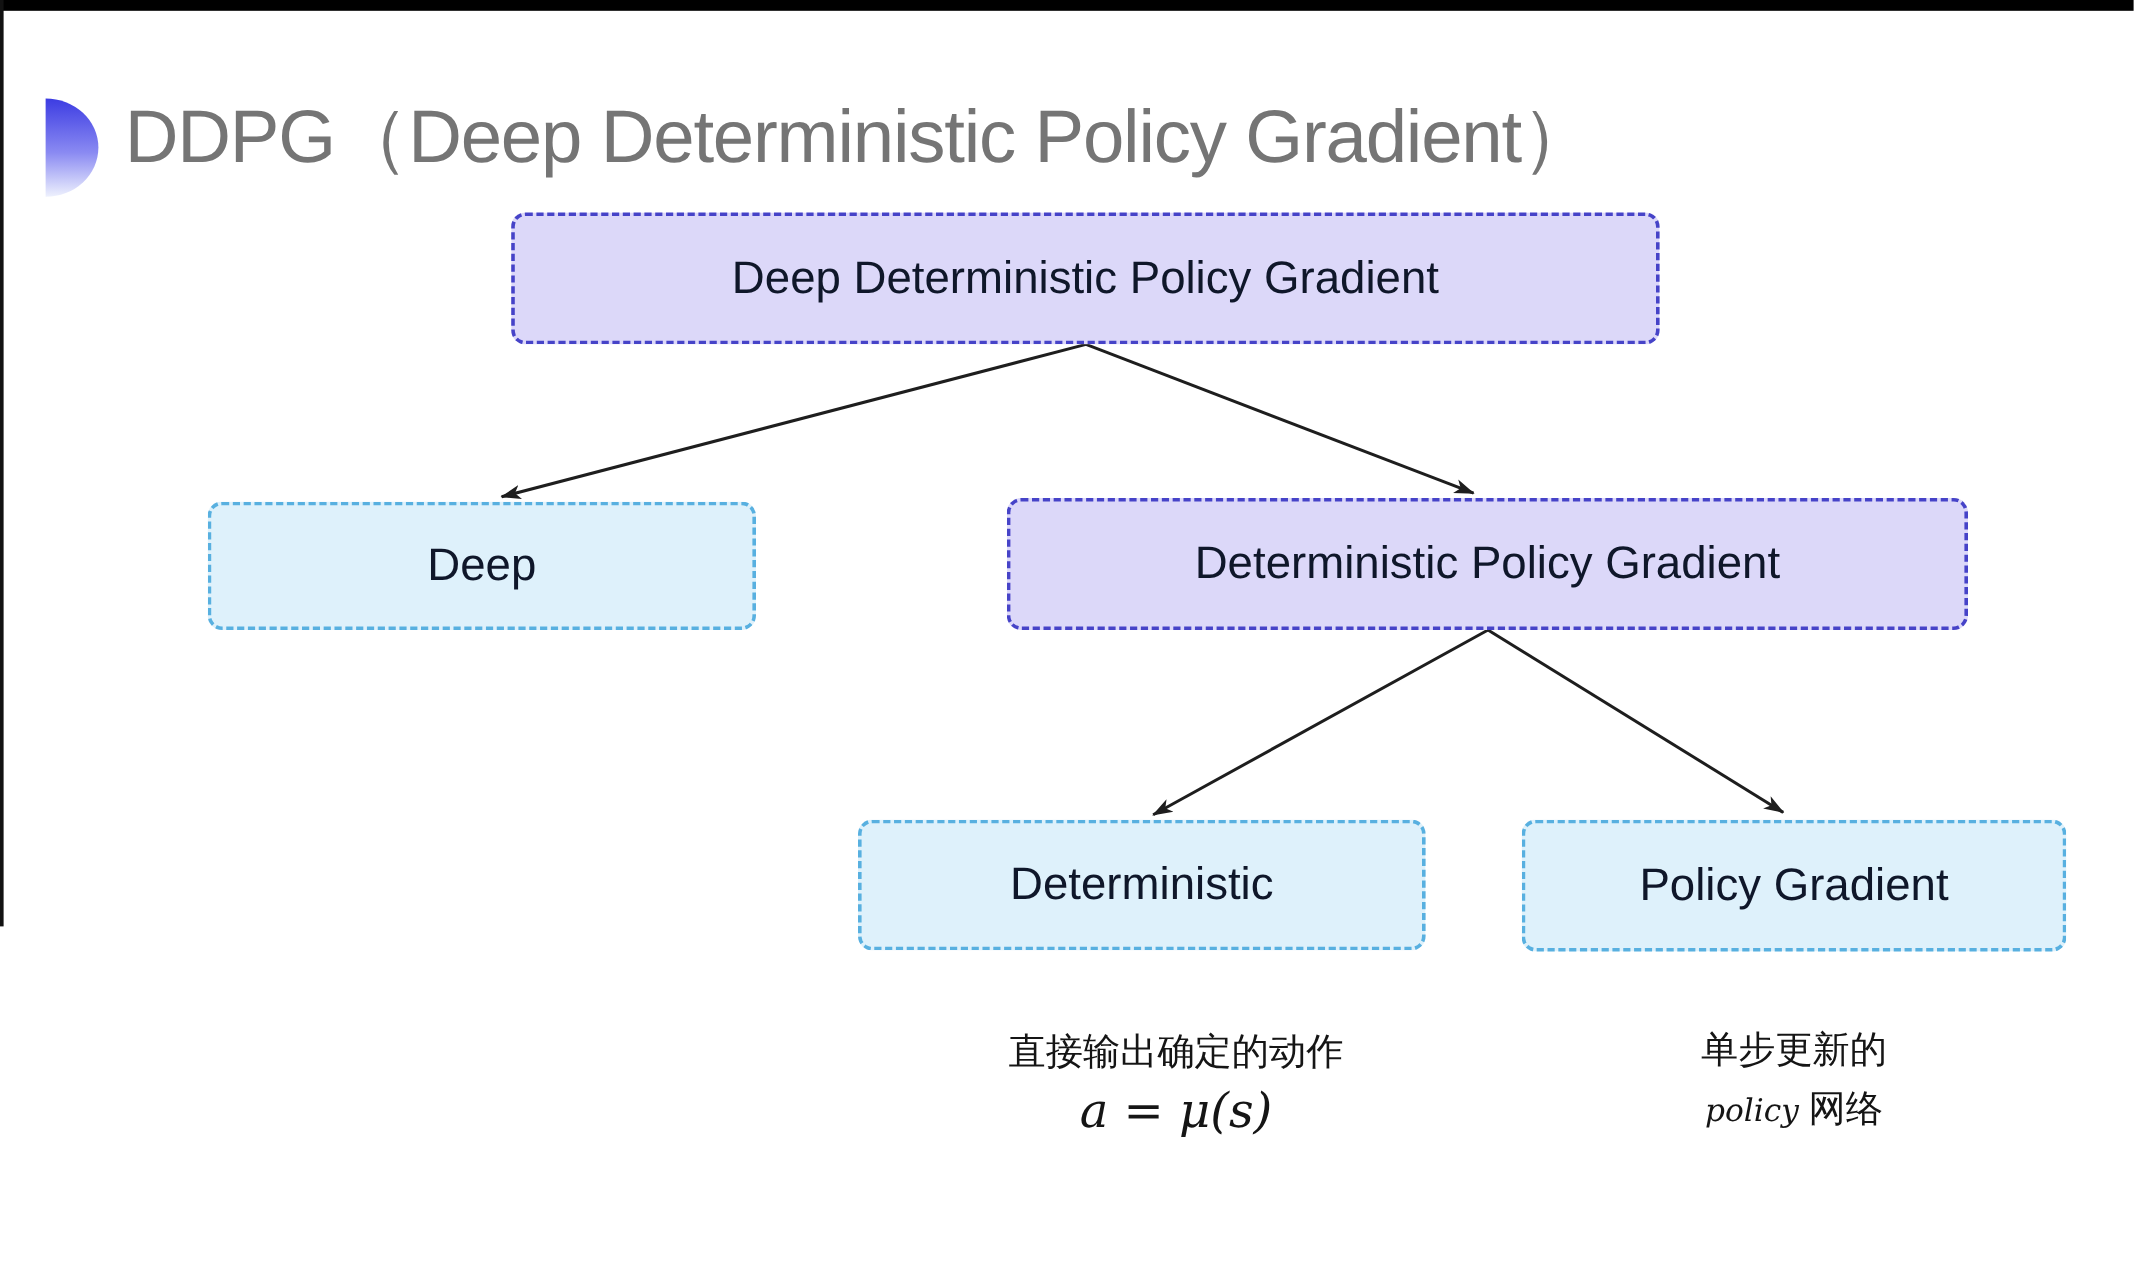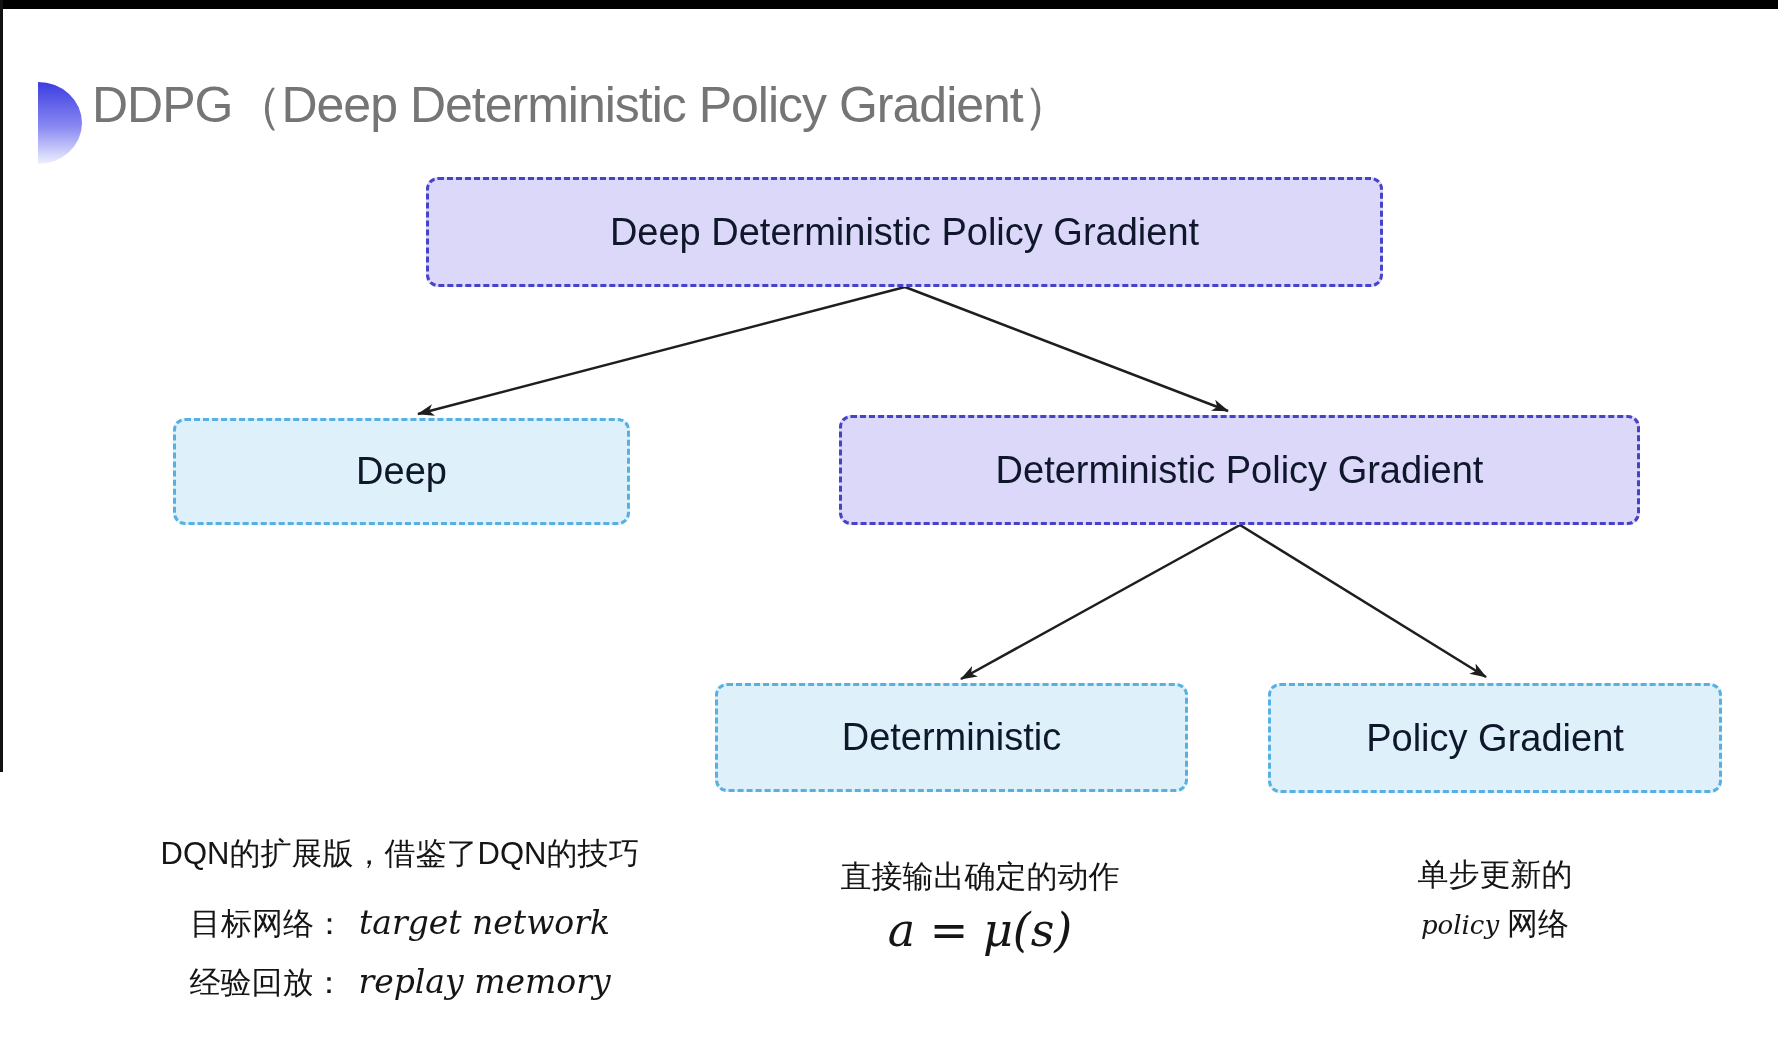--- a/index.html
+++ b/index.html
@@ -13,22 +13,22 @@
   .frame-top{position:absolute;left:0;top:0;width:1778px;height:9px;background:#000;}
   .frame-left{position:absolute;left:0;top:0;width:3px;height:772px;background:#121212;}
 
   
   .title-icon{
     position:absolute;left:38px;top:82px;width:44px;height:82px;
     border-radius:0 44px 44px 0 / 0 41px 41px 0;
     background:linear-gradient(180deg,var(--icon-top,#3c3ce2) 0%,#8a8af2 55%,var(--icon-bottom,#eef1fd) 100%);
   }
   .slide-title{
-    position:absolute;left:92px;top:72px;margin:0;
-    font-size:50px;font-weight:400;letter-spacing:-1px;
+    position:absolute;left:104px;top:72px;margin:0;
+    font-size:62px;font-weight:400;letter-spacing:-1px;
     color:var(--title-color,#757575);white-space:nowrap;
   }
 
   
   .node{
     position:absolute;display:flex;align-items:center;justify-content:center;
     border:3px dashed;border-radius:12px;
     font-size:38px;color:#0f172a;white-space:nowrap;
   }
   .node.purple{background:var(--purple-fill,#dcd8f9);border-color:var(--purple-border,#4643c8);}
@@ -47,21 +47,21 @@
   
   .note{position:absolute;text-align:center;color:#151515;font-size:31px;}
   .note .row{white-space:nowrap;}
   .serif-it{font-family:"DejaVu Serif","Liberation Serif",serif;font-style:italic;}
   .note-deep{left:110px;top:833px;width:580px;}
   .note-deep .row1{margin-bottom:28px;}
   .note-deep .row2{margin-bottom:17px;}
   .note-deep .serif-it{font-size:33px;margin-left:14px;}
   .note-det{left:780px;top:856px;width:400px;}
   .note-det .row1{margin-bottom:5px;}
-  .note-det .math{font-size:46px;}
+  .note-det .math{font-size:40px;}
   .note-pg{left:1295px;top:854px;width:400px;}
   .note-pg .row1{margin-bottom:7px;}
   .note-pg .serif-it{font-size:26px;margin-right:8px;}
 </style>
 </head>
 <body>
 
 <div class="stage">
 
   <div class="frame-top"></div>
@@ -95,29 +95,20 @@
   </div>
 
   <div class="node blue node-pg">
     <span>Policy Gradient</span>
   </div>
 
   <div class="node blue node-det">
     <span>Deterministic</span>
   </div>
 
-  <div class="note note-deep">
-    <div class="row row1">DQN的扩展版，借鉴了DQN的技巧</div>
-    <div class="row row2">
-      <span>目标网络：</span><span class="serif-it">target network</span>
-    </div>
-    <div class="row row3">
-      <span>经验回放：</span><span class="serif-it">replay memory</span>
-    </div>
-  </div>
 
   <div class="note note-det">
     <div class="row row1">直接输出确定的动作</div>
     <div class="row serif-it math">a = μ(s)</div>
   </div>
 
   <div class="note note-pg">
     <div class="row row1">单步更新的</div>
     <div class="row">
       <span class="serif-it">policy</span><span>网络</span>

